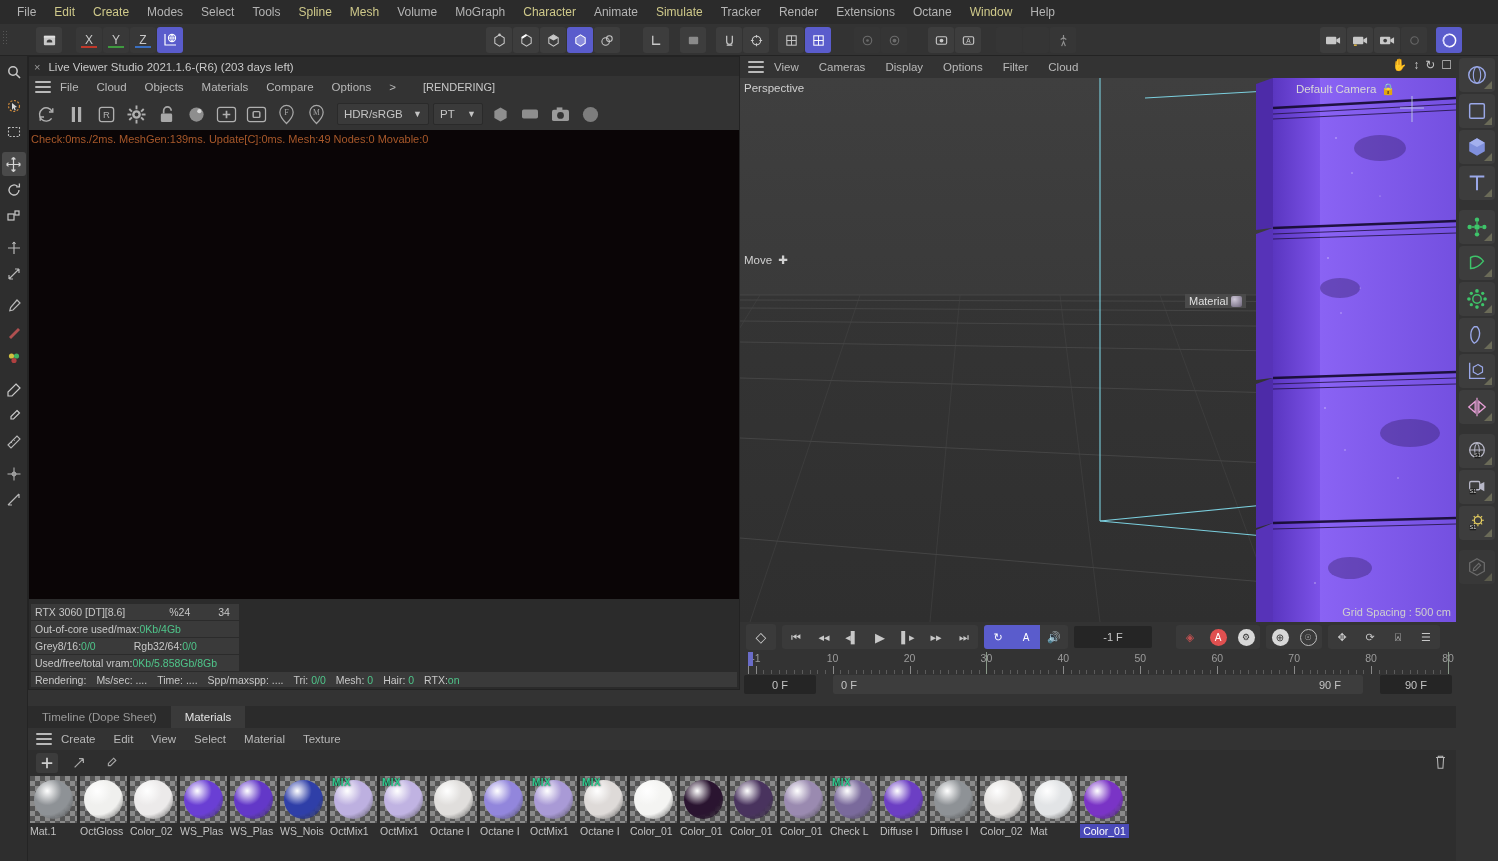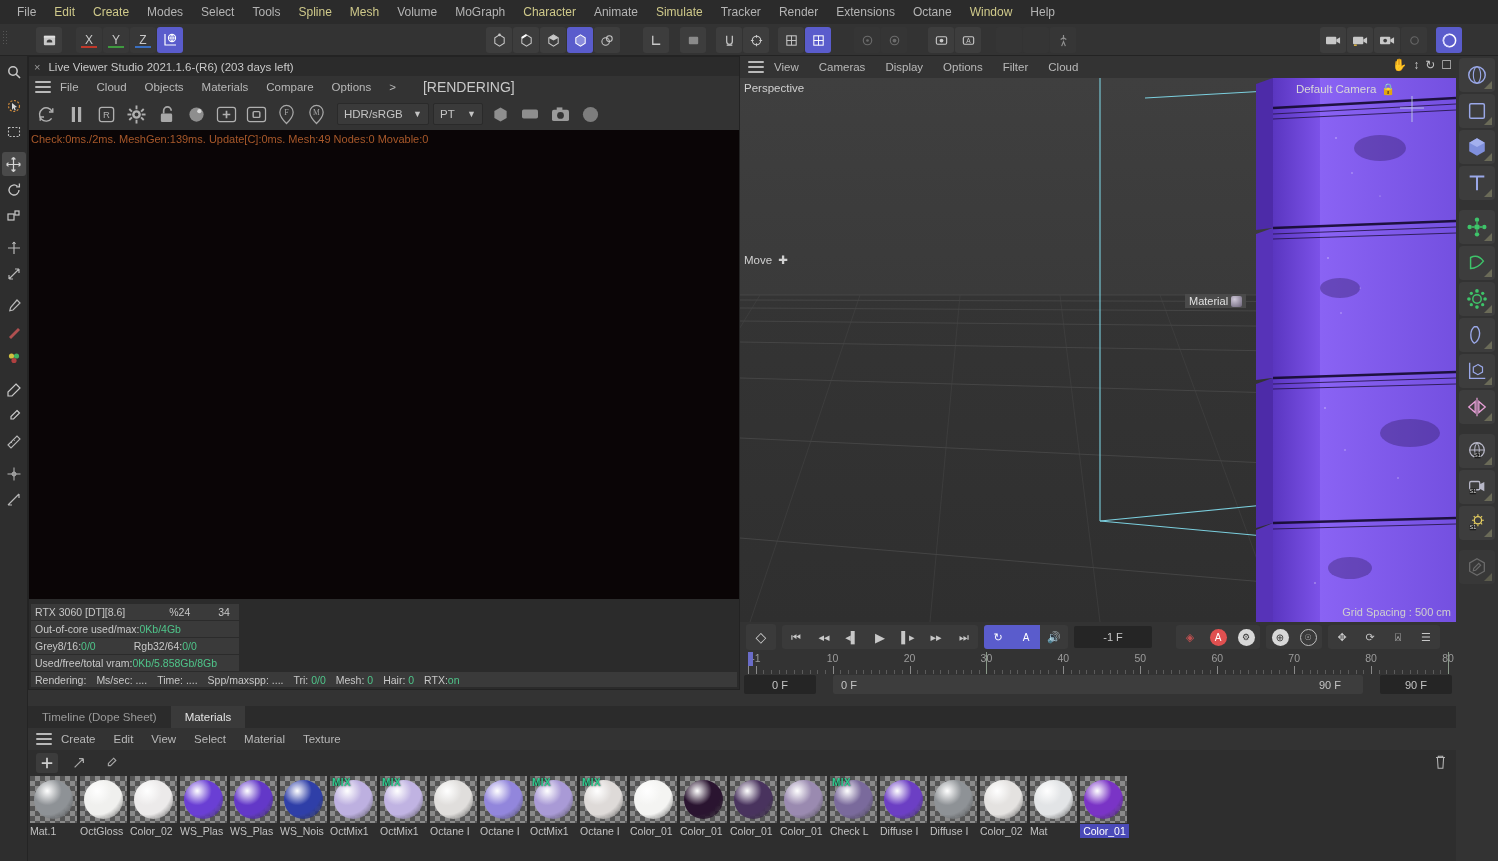--- a/index.html
+++ b/index.html
@@ -54,21 +54,21 @@
   .liveviewer {
     position: absolute; left: 28px; top: 56px; width: 712px; height: 634px;
     background: #2b2b2b; border: 1px solid #232323;
   }
   .lv-title { height: 19px; display: flex; align-items: center; gap: 8px;
               padding-left: 5px; background: #2b2b2b; }
   .lv-title .x { font-size: 11px; color: #9a9a9a; }
   .lv-title .t { font-size: 11.5px; color: #c9c9c9; }
   .lv-menu { height: 22px; background: #333333; display: flex; align-items: center; padding-left: 6px; gap: 0px; }
   .lv-menu .mi { font-size: 11.5px; color: #b9b9b9; padding: 0 9px; }
-  .lv-menu .rend { font-size: 14px; color: #c9c9c9; margin-left: 18px; }
+  .lv-menu .rend { font-size: 11px; color: #c9c9c9; margin-left: 18px; }
   .hamb { width: 16px; height: 12px; display: flex; flex-direction: column; justify-content: space-between; }
   .hamb i { display: block; height: 2px; background: #b9b9b9; border-radius: 1px; }
   .lv-tools { height: 32px; background: #333333; display: flex; align-items: center; padding-left: 4px; gap: 4px; }
   .lvb { width: 26px; height: 26px; display: flex; align-items: center; justify-content: center;
          color: #a8a8a8; }
   .lv-select { height: 22px; background: #3a3a3a; border: 1px solid #2a2a2a; border-radius: 2px;
                display: flex; align-items: center; justify-content: space-between;
                padding: 0 6px; font-size: 11.5px; color: #c4c4c4; }
   .lv-canvas { position: absolute; left: 0; top: 73px; right: 0; bottom: 90px; background: #0a0506; }
   .lv-stats { position: absolute; left: 2px; top: 3px; font-size: 11px; color: #a8582a; }

